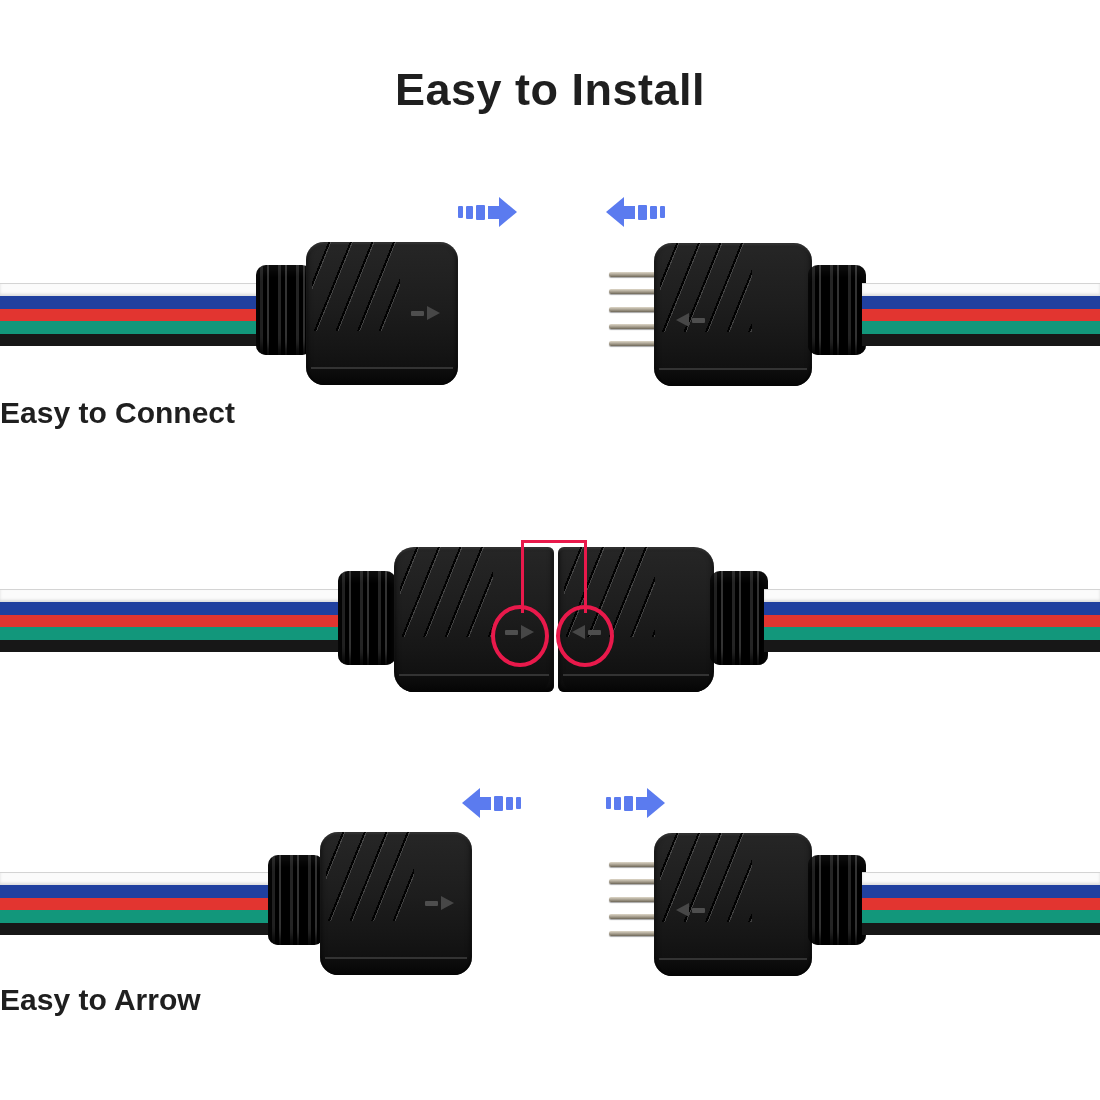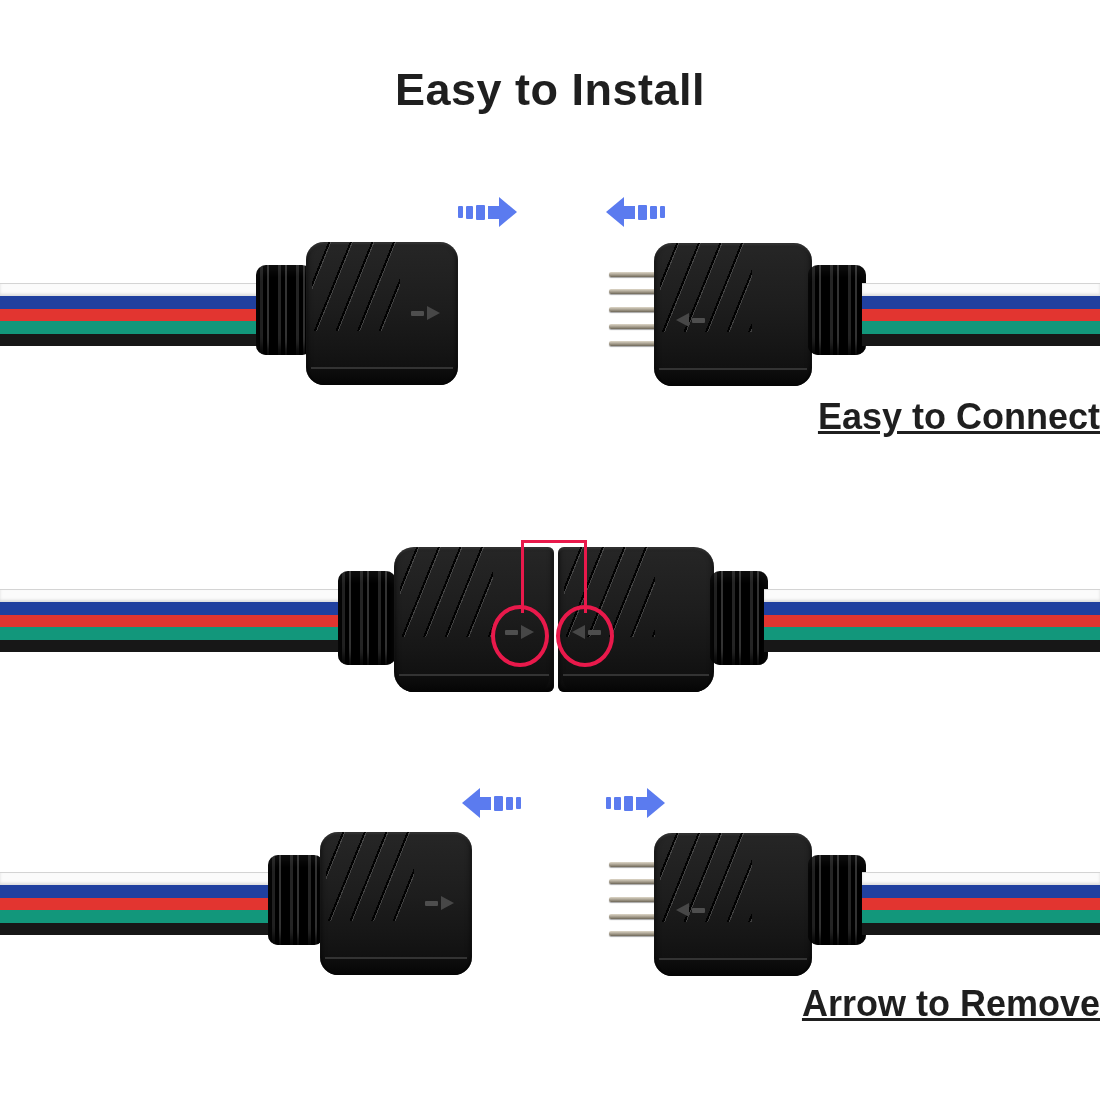--- a/index.html
+++ b/index.html
@@ -7,21 +7,21 @@
     position:relative; width:1100px; height:1100px; background:#fff;
     font-family:"Liberation Sans","DejaVu Sans",sans-serif; color:var(--text,#1f1f1f);
     overflow:hidden;
   }
   .title {
     position:absolute; top:64px; left:0; width:100%;
     text-align:center; font-size:45px; font-weight:700; letter-spacing:.5px;
   }
   .caption {
     position:absolute; left:0; width:100%;
-    text-align:right; font-size:36px; font-weight:700;text-decoration:underline;
+    text-align:left; font-size:30px; font-weight:700;
   }
   .annotation-label {
     position:absolute; left:0; width:100%;
     text-align:center; font-size:26px; font-weight:400; color:#2a2a2a;
   }
 
   
   .blue-arrow { position:absolute; display:flex; align-items:center; height:30px; }
   .blue-arrow .seg { background:var(--arrow-blue,#5b7bef); margin-right:3px; border-radius:1px; }
   .blue-arrow .s1 { width:5px;  height:12px; }
@@ -242,15 +242,15 @@
   </div>
   <div class="ribs" style="left:808px; top:855px; width:58px; height:90px;"></div>
   <div class="cable" style="left:862px; top:872px; width:238px; height:63px;">
       <div class="wire" style="background: rgb(251, 251, 251);"></div>
       <div class="wire" style="background: rgb(32, 64, 159);"></div>
       <div class="wire" style="background: rgb(226, 53, 48);"></div>
       <div class="wire" style="background: rgb(18, 151, 123);"></div>
       <div class="wire" style="background: rgb(23, 23, 23);"></div>
     </div>
 
-  <div class="caption" style="top:983px;">Arrow to Remove</div>
+  <div class="caption" style="top:983px;">Easy to Arrow</div>
 
 </div>
 
 </body></html>

